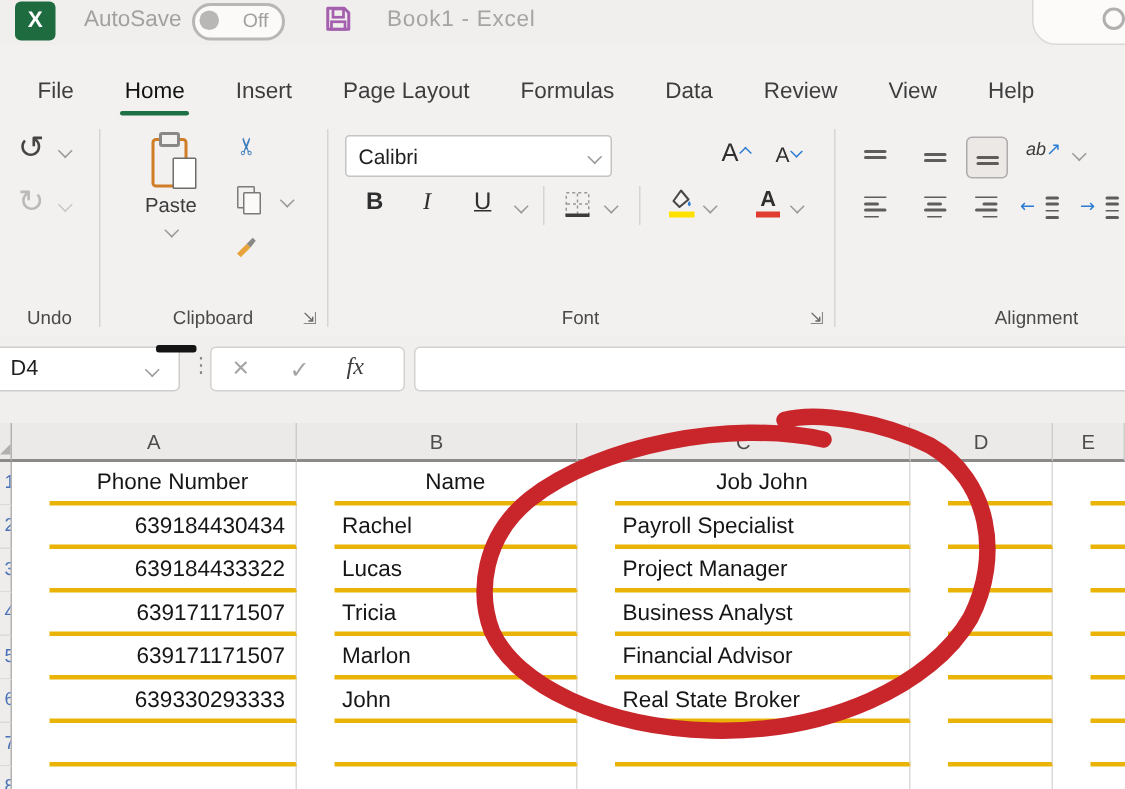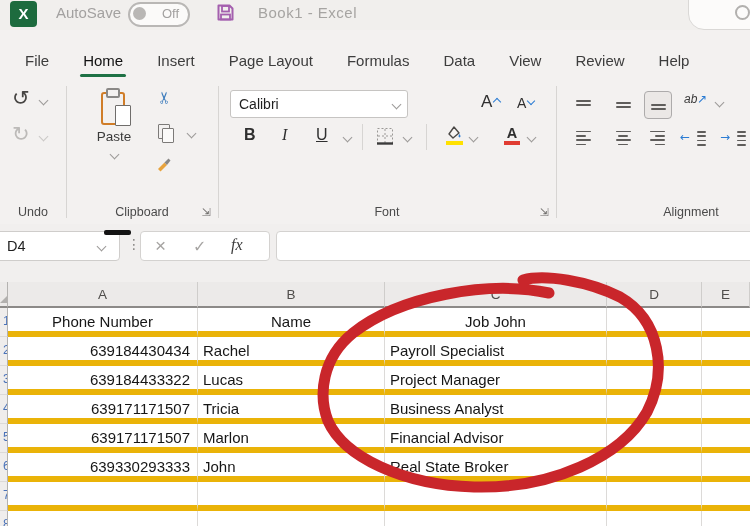--- a/index.html
+++ b/index.html
@@ -126,22 +126,22 @@
   
   #sheet-wrap{position:absolute;top:282px;left:0;width:750px;height:244px;background:#fff;overflow:hidden;}
   #sheet{display:grid;grid-template-rows:26px repeat(8,29px);}
   .colhead{background:#eceae9;border-right:1px solid #cfcdcb;border-bottom:2px solid #8c8a88;
     font-size:13.5px;color:#504e4c;display:flex;align-items:center;justify-content:center;}
   .colhead:last-child{justify-content:flex-end;padding-right:4px;border-right:none;}
   #corner{background:#eceae9;border-right:1px solid #b4b2b0;border-bottom:2px solid #8c8a88;position:relative;overflow:hidden;}
   #corner .tri{position:absolute;right:-4px;bottom:3px;width:0;height:0;border-left:11px solid transparent;border-bottom:11px solid #b2b0ae;}
   .rowhead{background:#efedec;border-right:1px solid #b4b2b0;border-bottom:1px solid #dcdad8;position:relative;overflow:hidden;}
   .rowhead span{position:absolute;left:3px;top:6px;font-size:12.5px;color:#4a72b8;}
-  .cell{border-right:1px solid #dcdad8;border-bottom:6px solid #eab308;font-size:15px;color:#161616;
-    line-height:28px;white-space:nowrap;overflow:hidden;padding:0 5px;}
+  .cell{border-right:1px solid #dcdad8;border-bottom:3px solid #eab308;font-size:15px;color:#161616;
+    line-height:28px;white-space:nowrap;overflow:hidden;padding:0 5px;margin-left:25px;}
   .cell:nth-child(6n){border-right:none;}
   .cell.r{text-align:right;padding-right:7px;}
   .cell.c{text-align:center;}
 
   
   #annotation-svg{position:absolute;top:0;left:0;width:750px;height:526px;z-index:40;pointer-events:none;}
 </style>
 </head>
 <body>
 
@@ -165,22 +165,22 @@
   </div>
 </div>
 
 <div id="tabrow">
     <div class="tab">File</div>
     <div class="tab active">Home</div>
     <div class="tab">Insert</div>
     <div class="tab">Page Layout</div>
     <div class="tab">Formulas</div>
     <div class="tab">Data</div>
+    <div class="tab">Review</div>
     <div class="tab">View</div>
-    <div class="tab">Review</div>
     <div class="tab">Help</div>
   </div>
 
 <div id="ribbon">
   <div class="vdiv" style="left:66px"></div>
   <div class="vdiv" style="left:218px"></div>
   <div class="vdiv" style="left:556px"></div>
 
   <div class="grp" id="grp-undo">
     <div class="undo-glyph glyph">↺</div>

